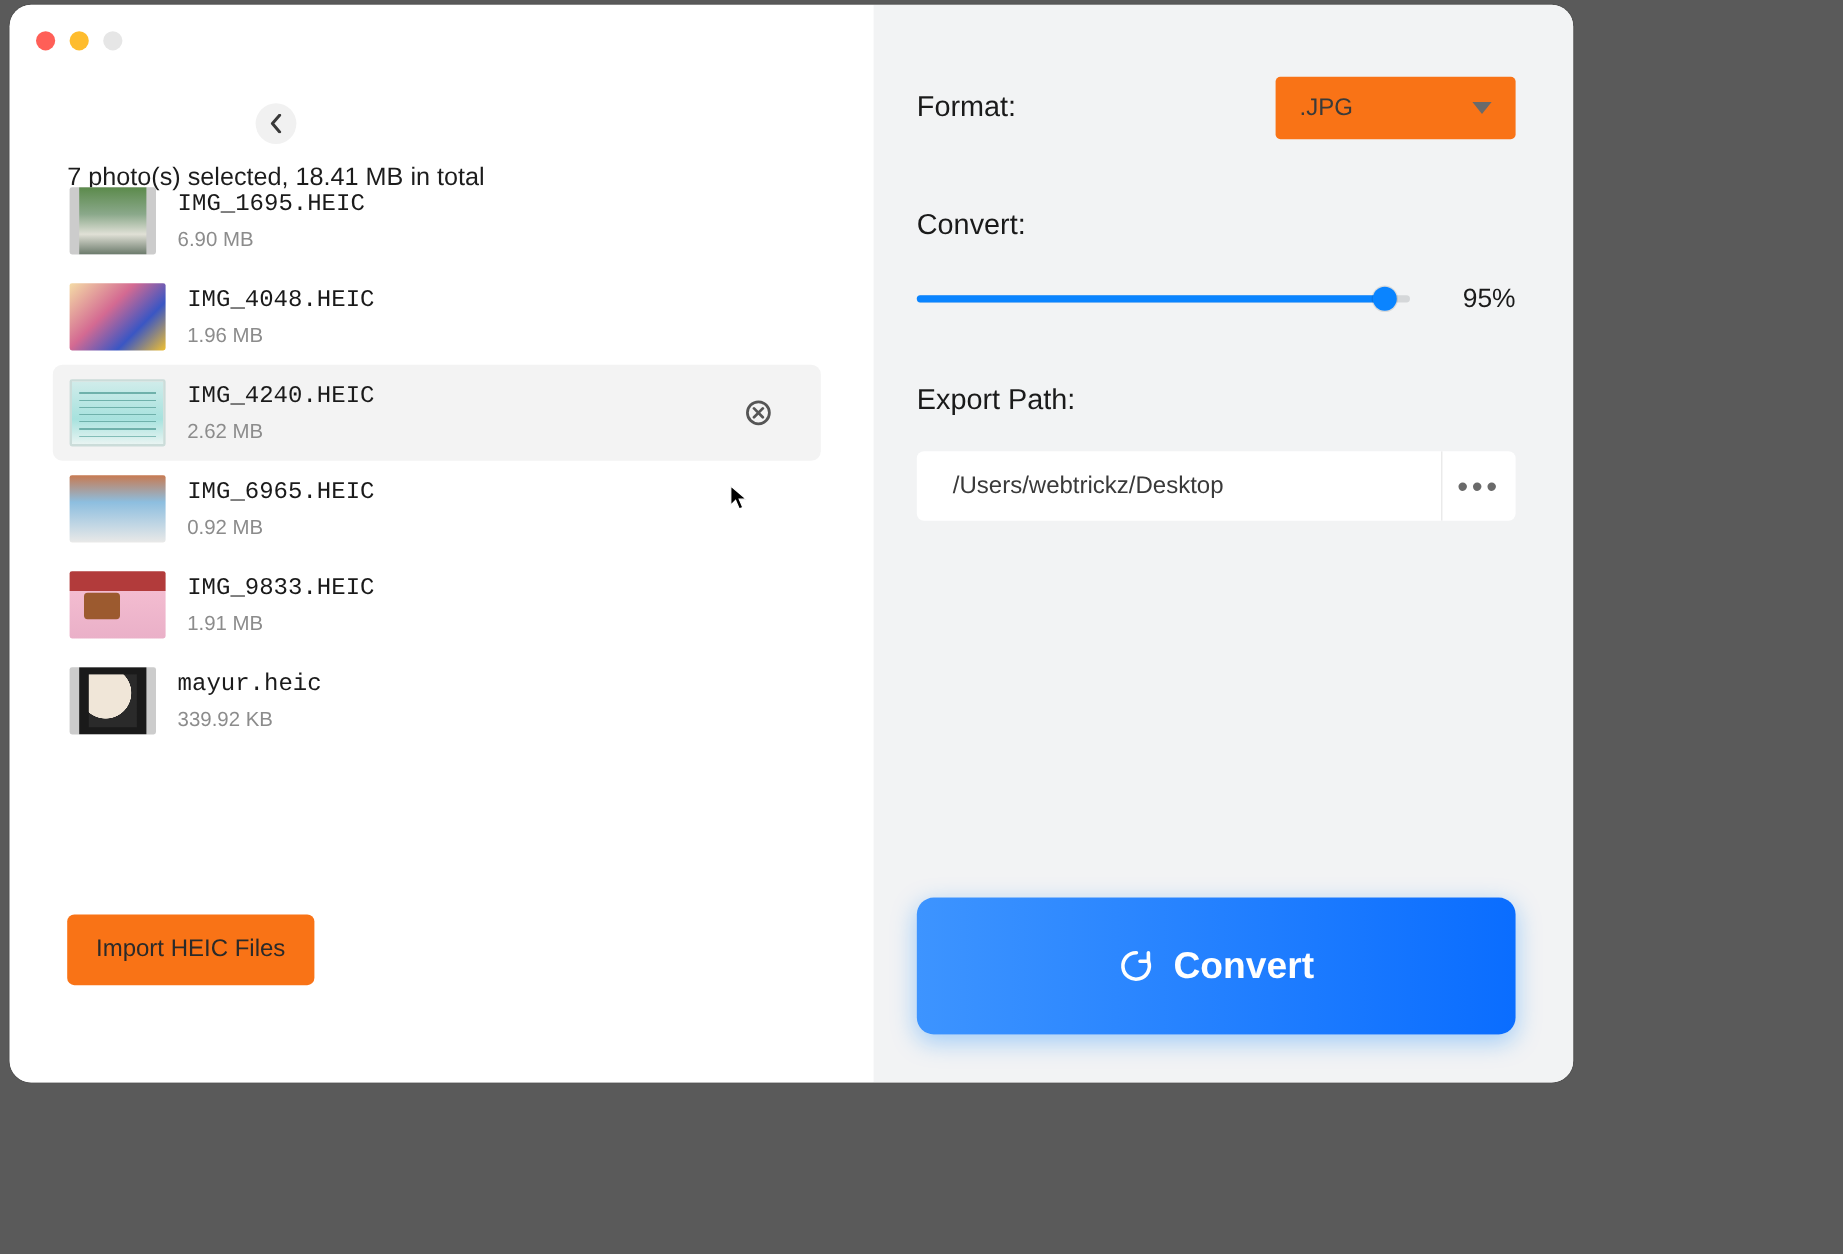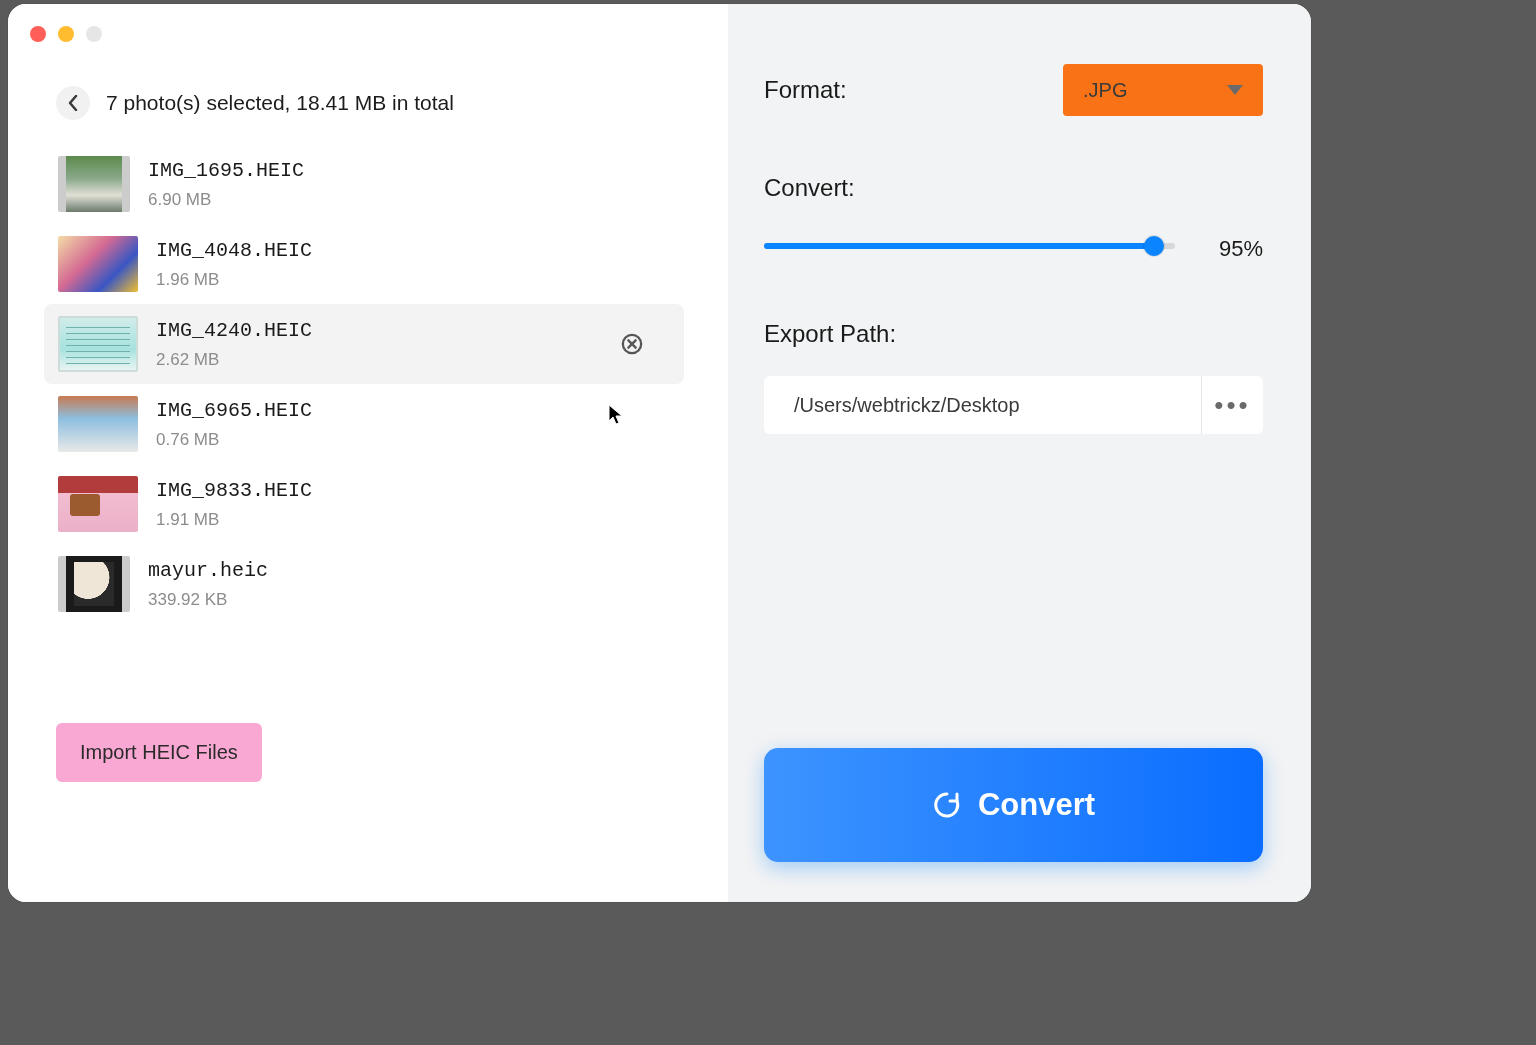--- a/index.html
+++ b/index.html
@@ -7,51 +7,51 @@
   .window {
     position: absolute; left: 8px; top: 4px; width: 1303px; height: 898px;
     background: #fff; border-radius: 18px; overflow: hidden; display: flex;
     box-shadow: 0 0 0 1px rgba(0,0,0,.06);
   }
   .left { width: 720px; background: #fff; position: relative; }
   .right { flex: 1; background: #f2f3f4; position: relative; padding: 60px 48px 0 36px; }
   .traffic { position: absolute; left: 22px; top: 22px; display: flex; gap: 12px; }
   .tl { width: 16px; height: 16px; border-radius: 50%; }
   .tl.red { background: #ff5f57; } .tl.yel { background: #febc2e; } .tl.grn { background: #e6e6e6; }
-  .header { position: absolute; left: 48px; top: 82px; display: flex; align-items: center; gap: 16px; }
+  .header { position: absolute; left: 48px; top: 82px; display: flex; align-items: center; gap: 16px; flex-direction: column; }
   .back-btn { width: 34px; height: 34px; border-radius: 50%; background: #f1f1f1; display: flex; align-items:center; justify-content:center; cursor:pointer; }
   .back-btn svg { width: 10px; height: 16px; }
   .header-title { font-size: 21px; color: #1c1c1c; font-weight: 400; }
   .file-list { position: absolute; left: 36px; top: 140px; width: 640px; }
   .file-row { display: flex; align-items: center; padding: 12px 14px; border-radius: 8px; position: relative; }
   .file-row.active { background: #f3f3f3; }
   .thumb { width: 72px; height: 56px; border-radius: 2px; flex-shrink: 0; background: #ccc; position: relative; overflow: hidden; }
   .thumb.full { width: 80px; }
   .fmeta { margin-left: 18px; }
   .fname { font-size: 20px; color: #1a1a1a; font-weight: 400; margin-bottom: 8px; font-family: Liberation Mono, monospace; }
   .fsize { font-size: 17px; color: #8c8c8c; }
   .remove-x { position:absolute; right: 40px; top: 50%; transform: translateY(-50%); width: 24px; height:24px; display:flex; align-items:center; justify-content:center; cursor:pointer;}
   .remove-x svg { width: 22px; height: 22px; }
   .import-btn {
-    position:absolute; left:48px; top:719px; padding: 18px 24px; background:#f9a8d4;
+    position:absolute; left:48px; top:758px; padding: 18px 24px; background:#f97316;
     border-radius:6px; font-size:20px; color:#2a2a2a; cursor:pointer;
   }
 
   .opt-row { display:flex; justify-content: space-between; align-items: center; margin-bottom: 58px; }
   .opt-label { font-size: 24px; color: #1a1a1a; font-weight: 500; }
   .format-select {
     width: 200px; height: 52px; background:#f97316; border-radius:4px; display:flex;
     align-items:center; justify-content:space-between; padding: 0 20px; cursor:pointer;
   }
   .format-select span { font-size: 20px; color:#3a3a3a; }
   .caret-down { width:0; height:0; border-left:8px solid transparent; border-right:8px solid transparent; border-top:10px solid #6a6a6a; }
 
   .quality-block { margin-bottom: 58px; }
   .quality-block .opt-label { margin-bottom: 34px; display:block; }
-  .slider-wrap { display:flex; align-items:flex-start; gap: 28px; }
+  .slider-wrap { display:flex; align-items:center; gap: 28px; }
   .slider { position: relative; flex:1; height: 20px; }
   .track { position:absolute; left:0; right:0; top:50%; transform:translateY(-50%); height:6px; background:#d5d7d9; border-radius:3px; }
   .fill { position:absolute; left:0; top:50%; transform:translateY(-50%); height:6px; background:#0a84ff; border-radius:3px; }
   .thumb-dot { position:absolute; top:50%; transform:translate(-50%,-50%); width:20px; height:20px; border-radius:50%; background:#0a84ff; box-shadow:0 0 0 1px rgba(0,0,0,.1); }
   .qval { font-size:22px; color:#1a1a1a; min-width:60px; text-align:right; }
 
   .toggle { width: 72px; height: 38px; border-radius: 20px; background: #9dd0ff; position:relative; cursor:pointer;}
   .toggle .knob { position:absolute; right:-2px; top:-2px; width:42px; height:42px; border-radius:50%; background:#0a84ff; box-shadow: 0 4px 8px rgba(10,132,255,.4);}
 
   .export-block .opt-label { display:block; margin-bottom: 28px; }
@@ -134,21 +134,21 @@
               <circle cx="12" cy="12" r="10" fill="none" stroke="#555" stroke-width="2.5"></circle>
               <path d="M8 8 L16 16 M16 8 L8 16" stroke="#555" stroke-width="2.5" stroke-linecap="round"></path>
             </svg>
         </div>
       </div>
 
       <div class="file-row">
         <div class="thumb full th4"></div>
         <div class="fmeta">
           <div class="fname">IMG_6965.HEIC</div>
-          <div class="fsize">0.76 MB</div>
+          <div class="fsize">0.92 MB</div>
         </div>
       </div>
 
       <div class="file-row">
         <div class="thumb full th5"></div>
         <div class="fmeta">
           <div class="fname">IMG_9833.HEIC</div>
           <div class="fsize">1.91 MB</div>
         </div>
       </div>

